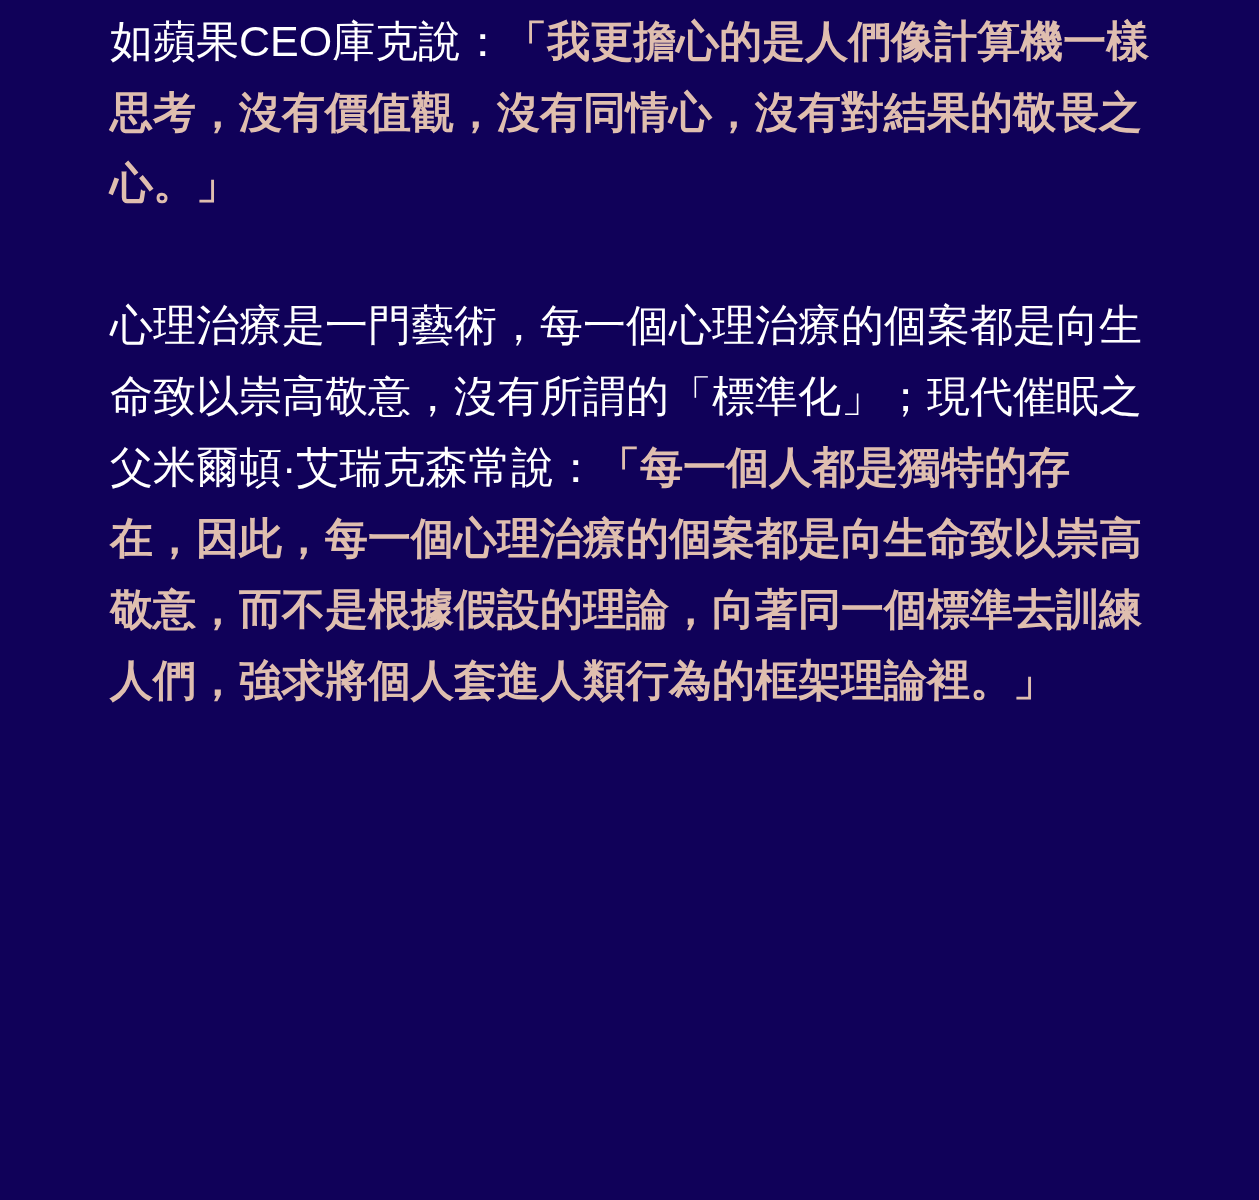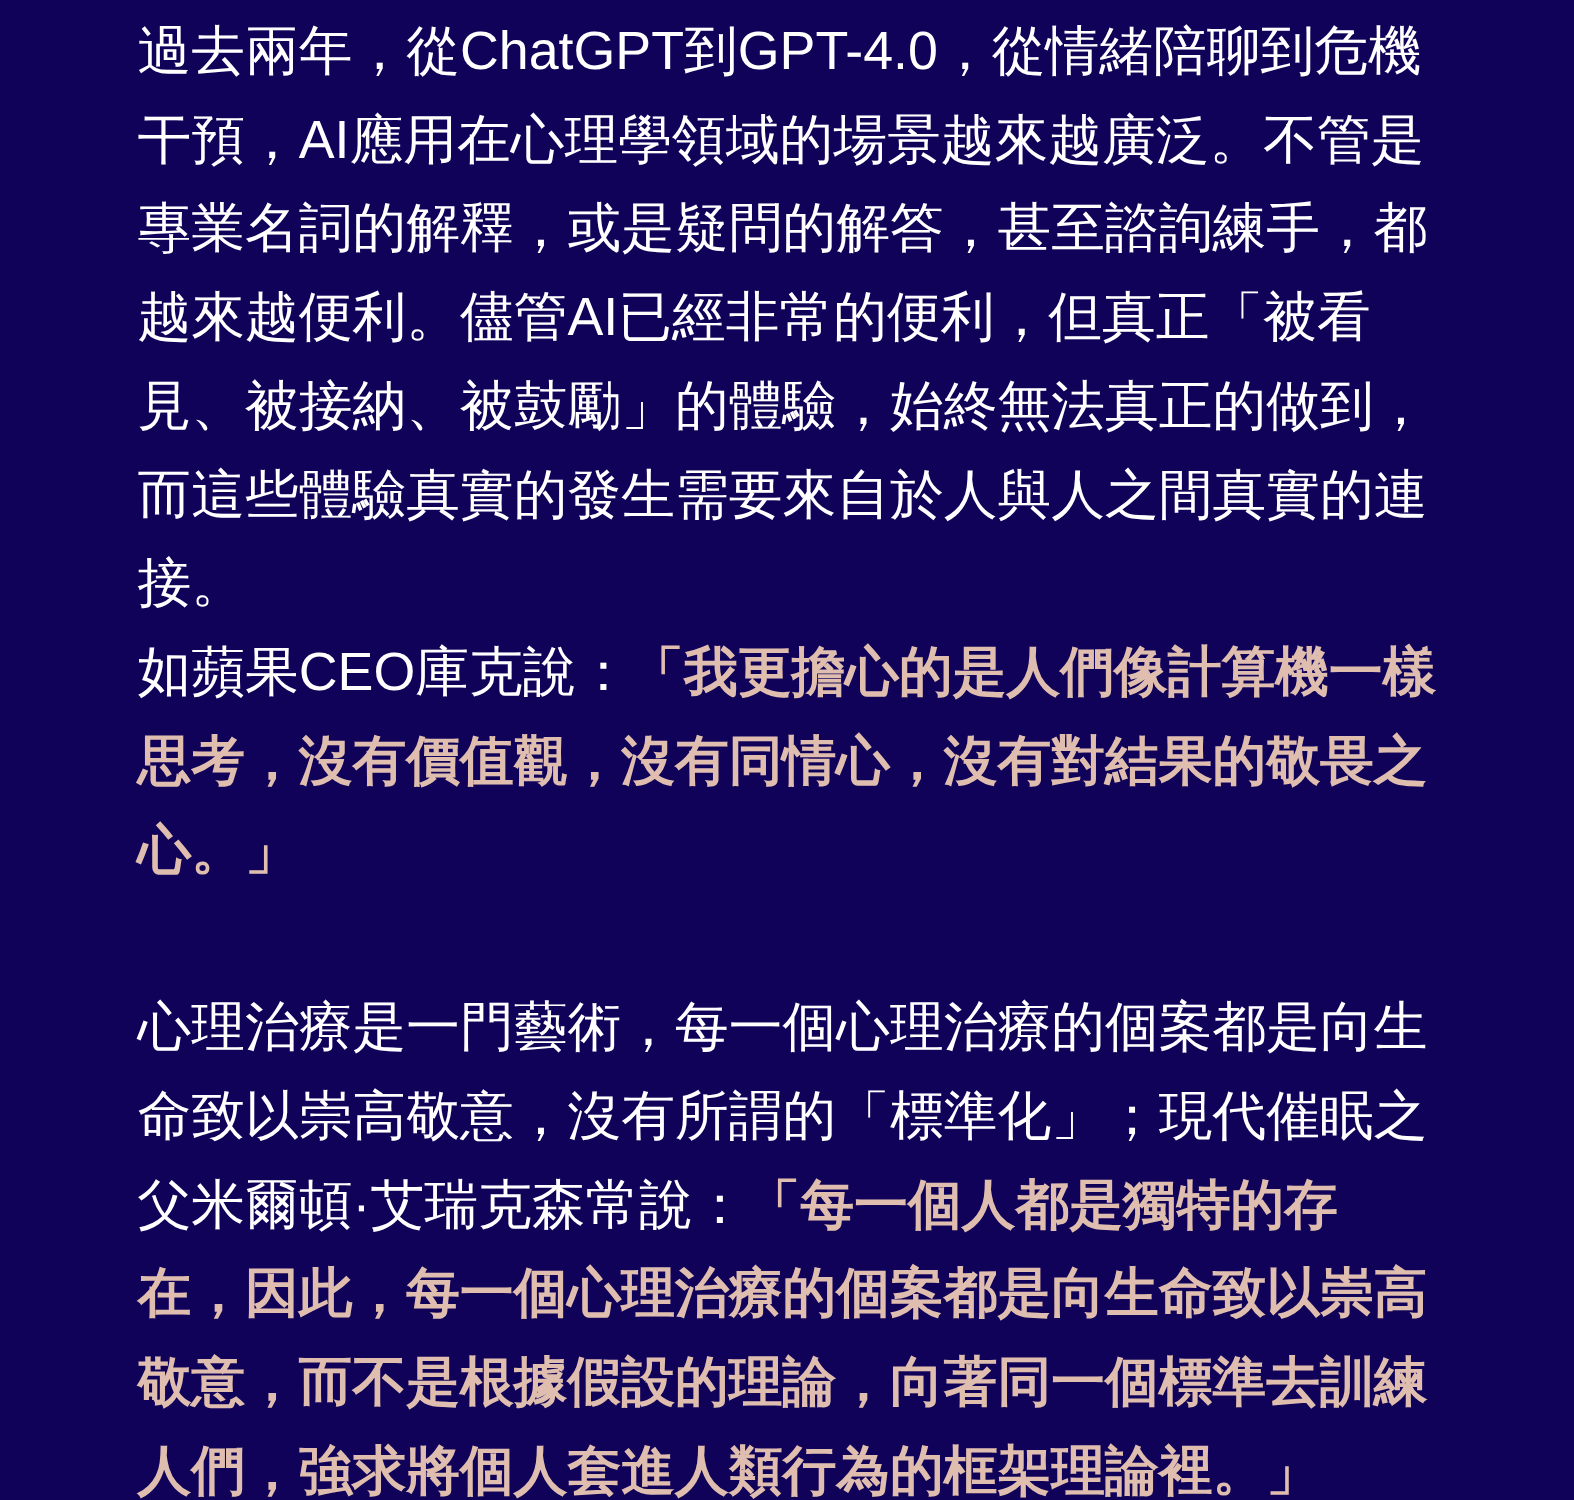--- a/index.html
+++ b/index.html
@@ -40,20 +40,19 @@
     color: var(--hl);
     font-weight: 700;
   }
 </style>
 </head>
 <body>
 
 <div class="page">
   <div class="article">
 
-    <p class="para"><span>過去兩年，從ChatGPT到GPT-4.0，從情緒陪聊到危機干預，AI應用在心理學領域的場景越來越廣泛。不管是專業名詞的解釋，或是疑問的解答，甚至諮詢練手，都越來越便利。儘管AI已經非常的便利，但真正「被看見、被接納、被鼓勵」的體驗，始終無法真正的做到，而這些體驗真實的發生需要來自於人與人之間真實的連接。</span></p>
 
     <p class="para"><span>如蘋果CEO庫克說：</span><span class="hl">「我更擔心的是人們像計算機一樣思考，沒有價值觀，沒有同情心，沒有對結果的敬畏之心。」</span></p>
 
     <p class="para para-gap"><span>心理治療是一門藝術，每一個心理治療的個案都是向生命致以崇高敬意，沒有所謂的「標準化」；現代催眠之父米爾頓·艾瑞克森常說：</span><span class="hl">「每一個人都是獨特的存在，因此，每一個心理治療的個案都是向生命致以崇高敬意，而不是根據假設的理論，向著同一個標準去訓練人們，強求將個人套進人類行為的框架理論裡。」</span></p>
 
   </div>
 </div>
 
 </body></html>

